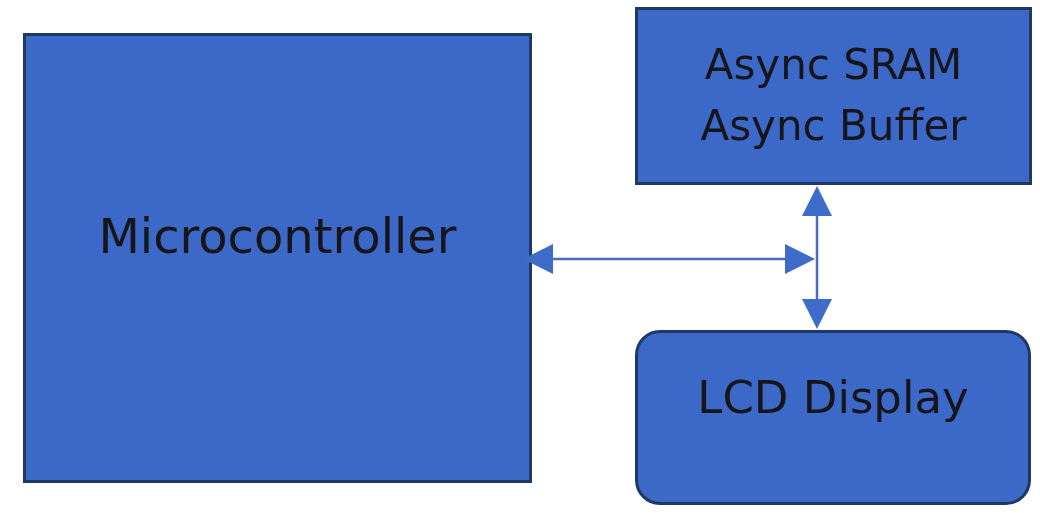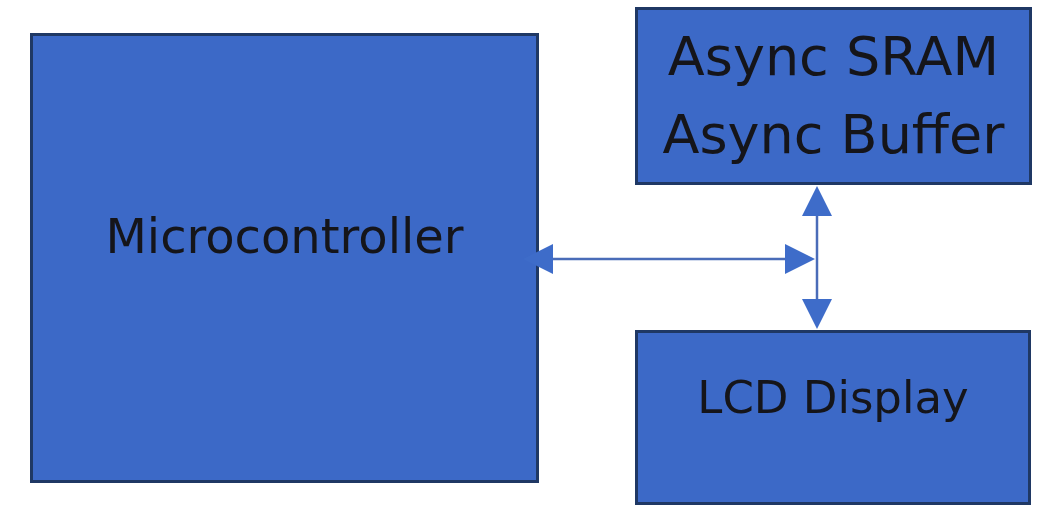--- a/index.html
+++ b/index.html
@@ -21,41 +21,42 @@
     border: 3px solid #1f3864;
     box-sizing: border-box;
     display: flex;
     align-items: center;
     justify-content: center;
     text-align: center;
     color: #15151a;
     font-weight: 400;
   }
   .node-mcu {
-    left: 30px;
+    left: 23px;
     top: 33px;
     width: 509px;
     height: 450px;
     font-size: 48px;
   }
   .node-mcu .label { transform: translateY(-22px); }
   .node-sram {
     left: 635px;
     top: 7px;
     width: 397px;
     height: 178px;
-    font-size: 54px;
+    font-size: 42px;
     line-height: 1.45;
   }
   .node-lcd {
     left: 635px;
     top: 330px;
     width: 396px;
     height: 175px;
     font-size: 45px;
+    border-radius: 25px;
   }
   .node-lcd .label { transform: translateY(-20px); }
   .label-line { display: block; }
   .arrows {
     position: absolute;
     left: 0;
     top: 0;
     pointer-events: none;
   }
 </style>

